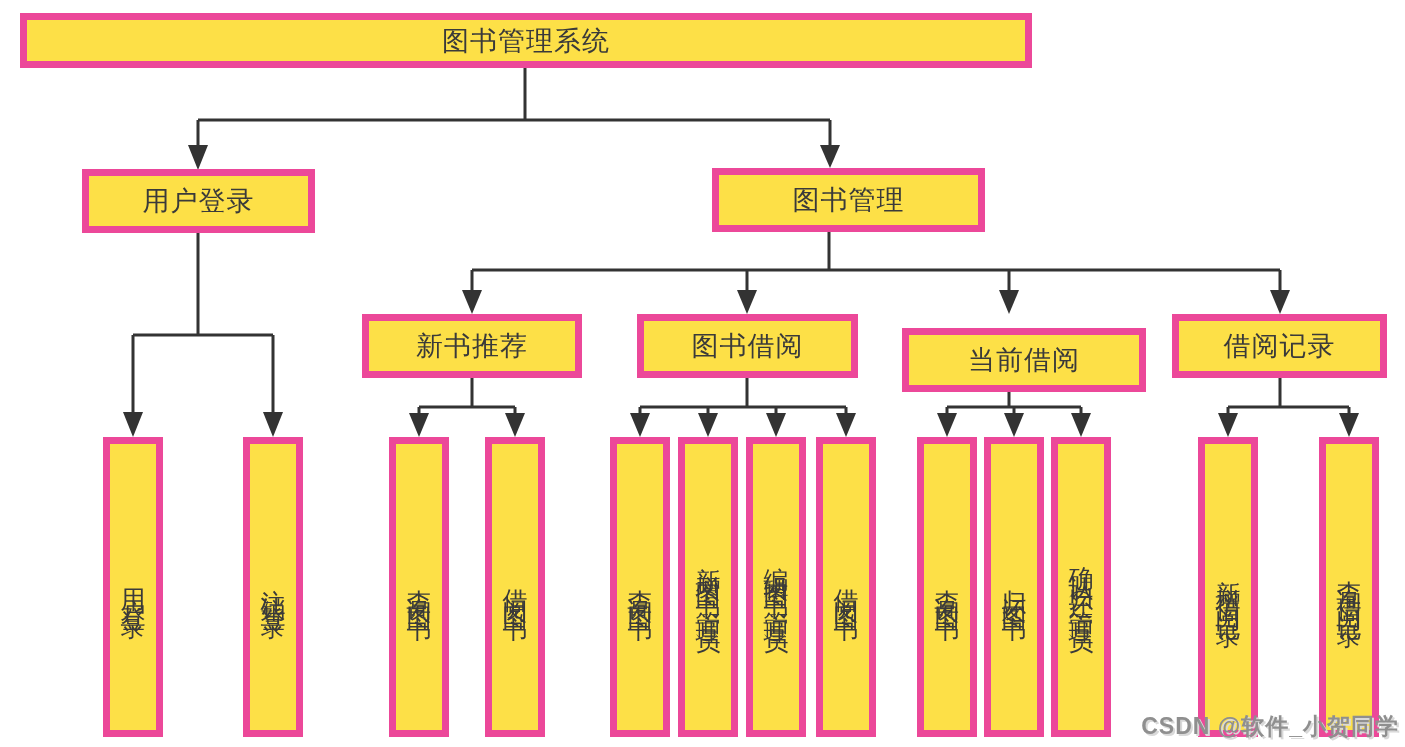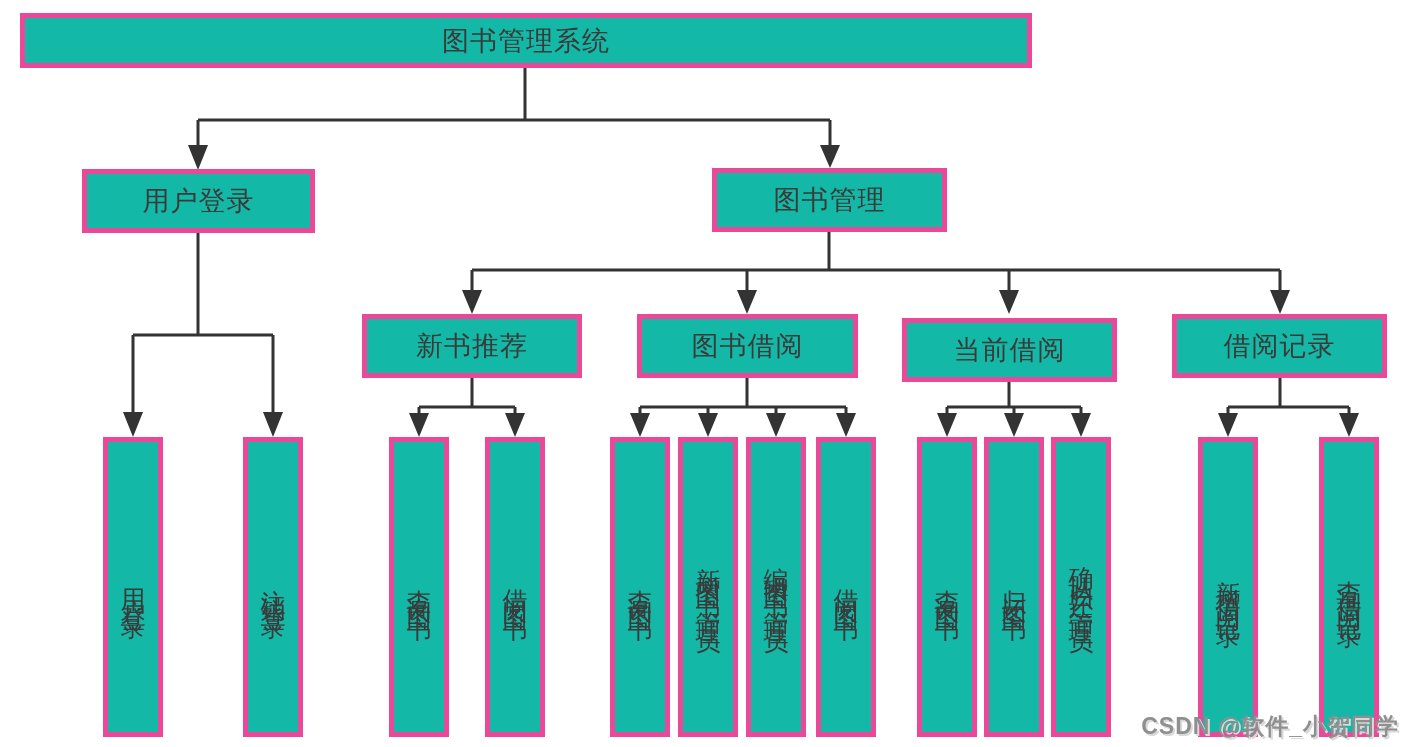--- a/index.html
+++ b/index.html
@@ -2,22 +2,22 @@
 <html><head>
 <meta charset="utf-8">
 <style>
   html,body{margin:0;padding:0;background:#ffffff;}
   body{font-family:"Liberation Sans","DejaVu Sans",sans-serif;}
   .stage{
     position:relative;width:1405px;height:747px;background:#ffffff;overflow:hidden;
   }
   .wires{position:absolute;left:0;top:0;pointer-events:none;}
   .box{
-    position:absolute;box-sizing:border-box;background:#14b8a6;
-    border:5px solid #ec4899;color:#333333;
+    position:absolute;box-sizing:border-box;background:#fde047;
+    border:7px solid #ec4899;color:#333333;
     display:flex;align-items:center;justify-content:center;
   }
   .hbox span{
     font-size:27px;letter-spacing:1px;white-space:nowrap;color:#3a3a3a;
   }
   .vbox span{
     writing-mode:vertical-rl;text-orientation:mixed;
     font-size:25px;letter-spacing:9px;line-height:1;color:#3a3a3a;
     margin:auto;
   }
@@ -81,31 +81,31 @@
     </g>
   </svg>
 
   <div class="box hbox" style="left:20px;top:13px;width:1012px;height:55px">
     <span>图书管理系统</span>
   </div>
 
   <div class="box hbox" style="left:82px;top:169px;width:233px;height:64px">
     <span>用户登录</span>
   </div>
-  <div class="box hbox" style="left:712px;top:168px;width:235px;height:64px">
+  <div class="box hbox" style="left:712px;top:168px;width:273px;height:64px">
     <span>图书管理</span>
   </div>
 
   <div class="box hbox" style="left:637px;top:314px;width:221px;height:64px">
     <span>图书借阅</span>
   </div>
   <div class="box hbox" style="left:362px;top:314px;width:220px;height:64px">
     <span>新书推荐</span>
   </div>
-  <div class="box hbox" style="left:902px;top:318px;width:215px;height:64px">
+  <div class="box hbox" style="left:902px;top:328px;width:244px;height:64px">
     <span>当前借阅</span>
   </div>
   <div class="box hbox" style="left:1172px;top:314px;width:215px;height:64px">
     <span>借阅记录</span>
   </div>
 
   <div class="box vbox" style="left:103px;top:437px;width:60px;height:300px">
     <span>用户登录</span>
   </div>
   <div class="box vbox" style="left:243px;top:437px;width:60px;height:300px">

